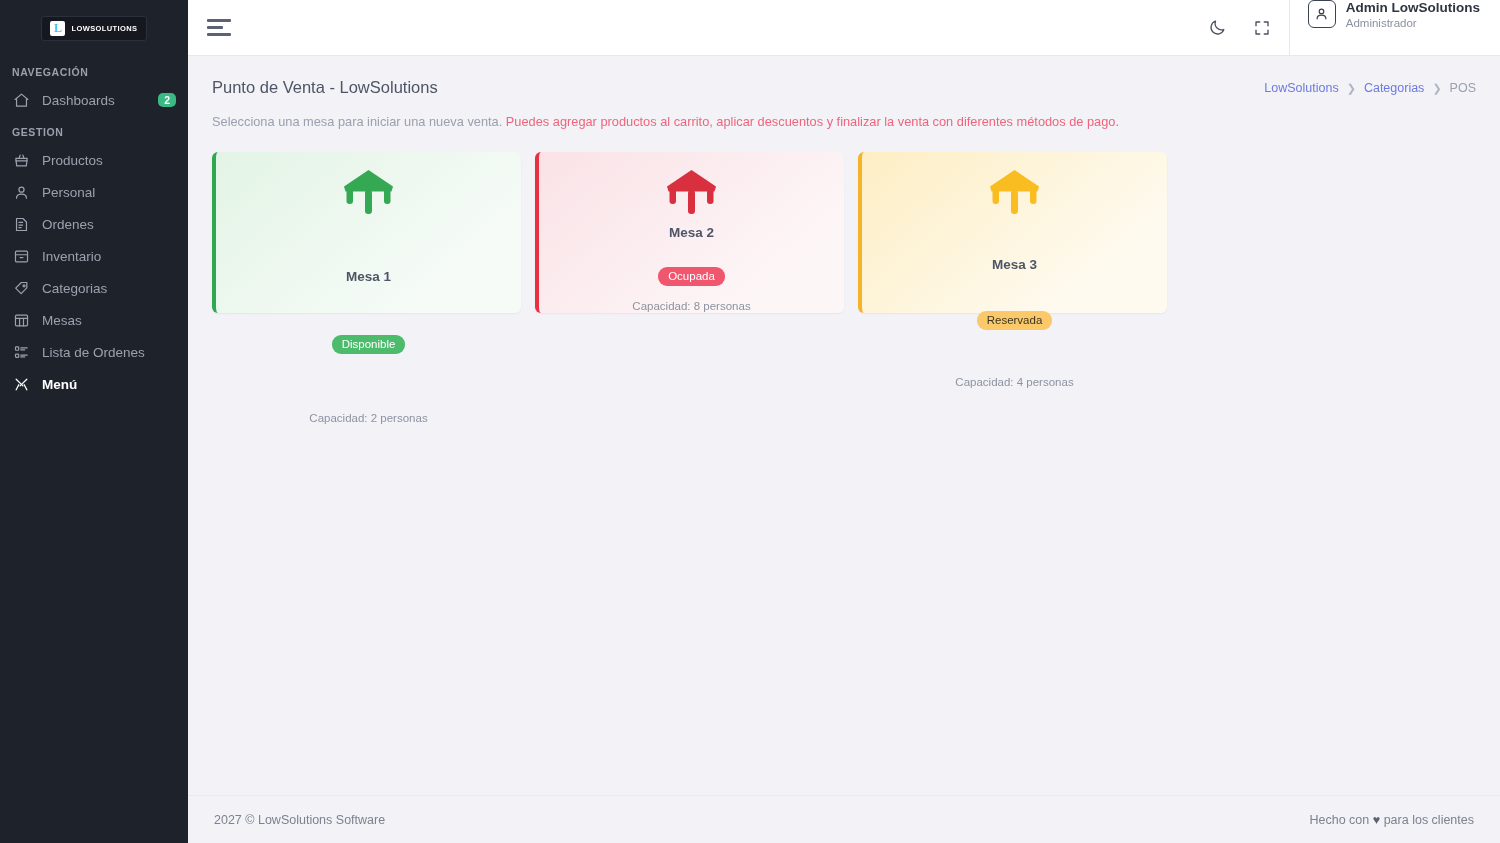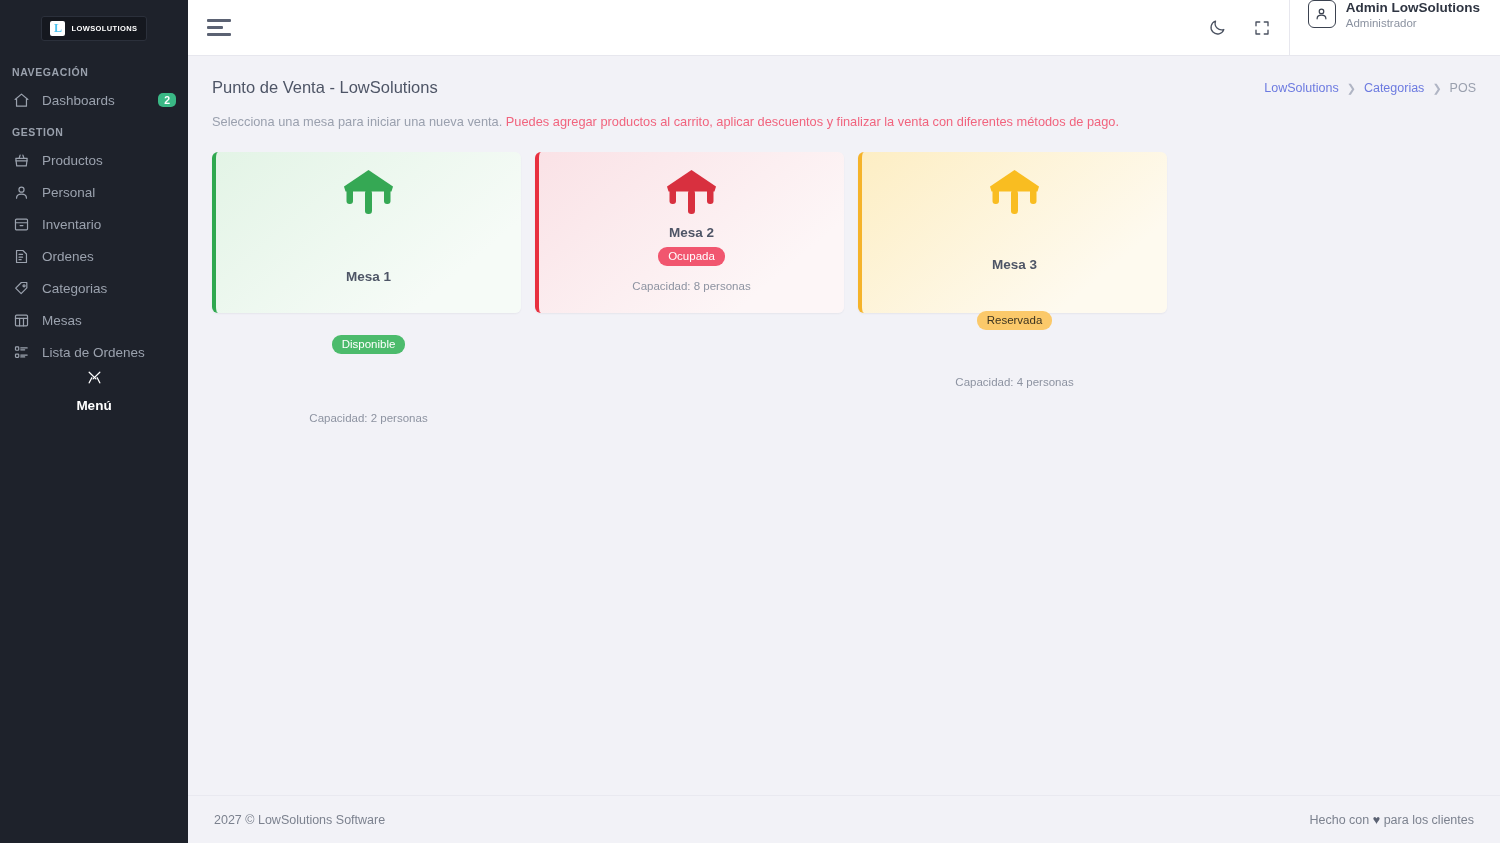--- a/index.html
+++ b/index.html
@@ -51,21 +51,21 @@
   .nav-item {
     display: flex; align-items: center;
     height: 32px;
     padding: 0 12px;
     gap: 12px;
     color: #9ba2ae;
     font-size: 13.5px;
     cursor: pointer;
     position: relative;
   }
-  .nav-item.active { color: #ffffff; font-weight: bold; flex-direction: column; }
+  .nav-item.active { color: #ffffff; font-weight: bold; }
   .nav-item .ico { width: 18px; height: 18px; display: flex; align-items: center; justify-content: center; flex: none; }
   .nav-item .ico svg { display: block; }
   .nav-label { flex: 1; white-space: nowrap; }
   .nav-badge {
     background: #3ab885;
     color: #ffffff;
     font-size: 10.5px;
     font-weight: bold;
     border-radius: 5px;
     padding: 2px 6px;
@@ -206,38 +206,38 @@
           <circle cx="12" cy="8" r="3.6"></circle>
             <path d="M5 20c0-3.6 3.1-5.6 7-5.6s7 2 7 5.6"></path>
         </svg>
       </span>
       <span class="nav-label">Personal</span>
     </div>
 
     <div class="nav-item">
       <span class="ico">
         <svg width="17" height="17" viewBox="0 0 24 24" fill="none" stroke="currentColor" stroke-width="1.7" stroke-linecap="round" stroke-linejoin="round">
-          <rect x="3.5" y="4.5" width="17" height="15" rx="1.6"></rect>
-            <path d="M3.5 9.5h17"></path>
-            <path d="M10 13.5h4"></path>
-        </svg>
-      </span>
-      <span class="nav-label">Inventario</span>
-    </div>
-
-    <div class="nav-item">
-      <span class="ico">
-        <svg width="17" height="17" viewBox="0 0 24 24" fill="none" stroke="currentColor" stroke-width="1.7" stroke-linecap="round" stroke-linejoin="round">
           <path d="M5 3.5h9l5 5v12H5z"></path>
             <path d="M8.5 9h5"></path>
             <path d="M8.5 13h5"></path>
             <path d="M8.5 16.5h3"></path>
         </svg>
       </span>
       <span class="nav-label">Ordenes</span>
+    </div>
+
+    <div class="nav-item">
+      <span class="ico">
+        <svg width="17" height="17" viewBox="0 0 24 24" fill="none" stroke="currentColor" stroke-width="1.7" stroke-linecap="round" stroke-linejoin="round">
+          <rect x="3.5" y="4.5" width="17" height="15" rx="1.6"></rect>
+            <path d="M3.5 9.5h17"></path>
+            <path d="M10 13.5h4"></path>
+        </svg>
+      </span>
+      <span class="nav-label">Inventario</span>
     </div>
 
     <div class="nav-item">
       <span class="ico">
         <svg width="17" height="17" viewBox="0 0 24 24" fill="none" stroke="currentColor" stroke-width="1.7" stroke-linecap="round" stroke-linejoin="round">
           <path d="M3.8 11.5 11.8 3.5h7.7v7.7l-8 8z"></path>
             <circle cx="15.6" cy="8.2" r="1.5"></circle>
         </svg>
       </span>
       <span class="nav-label">Categorias</span>
@@ -358,21 +358,21 @@
         <div class="table-card" style="border-left-color: rgb(232, 48, 63); background: linear-gradient(140deg, rgb(250, 226, 230) 0%, rgb(253, 246, 247) 78%);">
           <div class="card-icon" style="color: rgb(216, 48, 63);">
             <svg width="55" height="46" viewBox="0 0 55 46">
               <path d="M27.5 1 52 17.5 50.5 22.5 4.5 22.5 3 17.5z" fill="currentColor"></path>
               <rect x="5.5" y="19" width="6.5" height="16" rx="3" fill="currentColor"></rect>
               <rect x="43" y="19" width="6.5" height="16" rx="3" fill="currentColor"></rect>
               <rect x="24" y="21" width="7" height="24" rx="3.2" fill="currentColor"></rect>
             </svg>
           </div>
           <div class="card-name">Mesa 2</div>
-          <div class="badge" style="background: rgb(241, 86, 111); color: rgb(255, 255, 255);">Ocupada</div>
+          <div class="badge" style="background: rgb(241, 86, 111); color: rgb(255, 255, 255); margin-top: 20px;">Ocupada</div>
           <div class="card-cap">Capacidad: 8 personas</div>
         </div>
 
         <div class="table-card" style="border-left-color: rgb(245, 179, 42); background: linear-gradient(140deg, rgb(253, 238, 196) 0%, rgb(254, 250, 239) 78%); gap: 32px;">
           <div class="card-icon" style="color: rgb(249, 189, 33);">
             <svg width="55" height="46" viewBox="0 0 55 46">
               <path d="M27.5 1 52 17.5 50.5 22.5 4.5 22.5 3 17.5z" fill="currentColor"></path>
               <rect x="5.5" y="19" width="6.5" height="16" rx="3" fill="currentColor"></rect>
               <rect x="43" y="19" width="6.5" height="16" rx="3" fill="currentColor"></rect>
               <rect x="24" y="21" width="7" height="24" rx="3.2" fill="currentColor"></rect>

